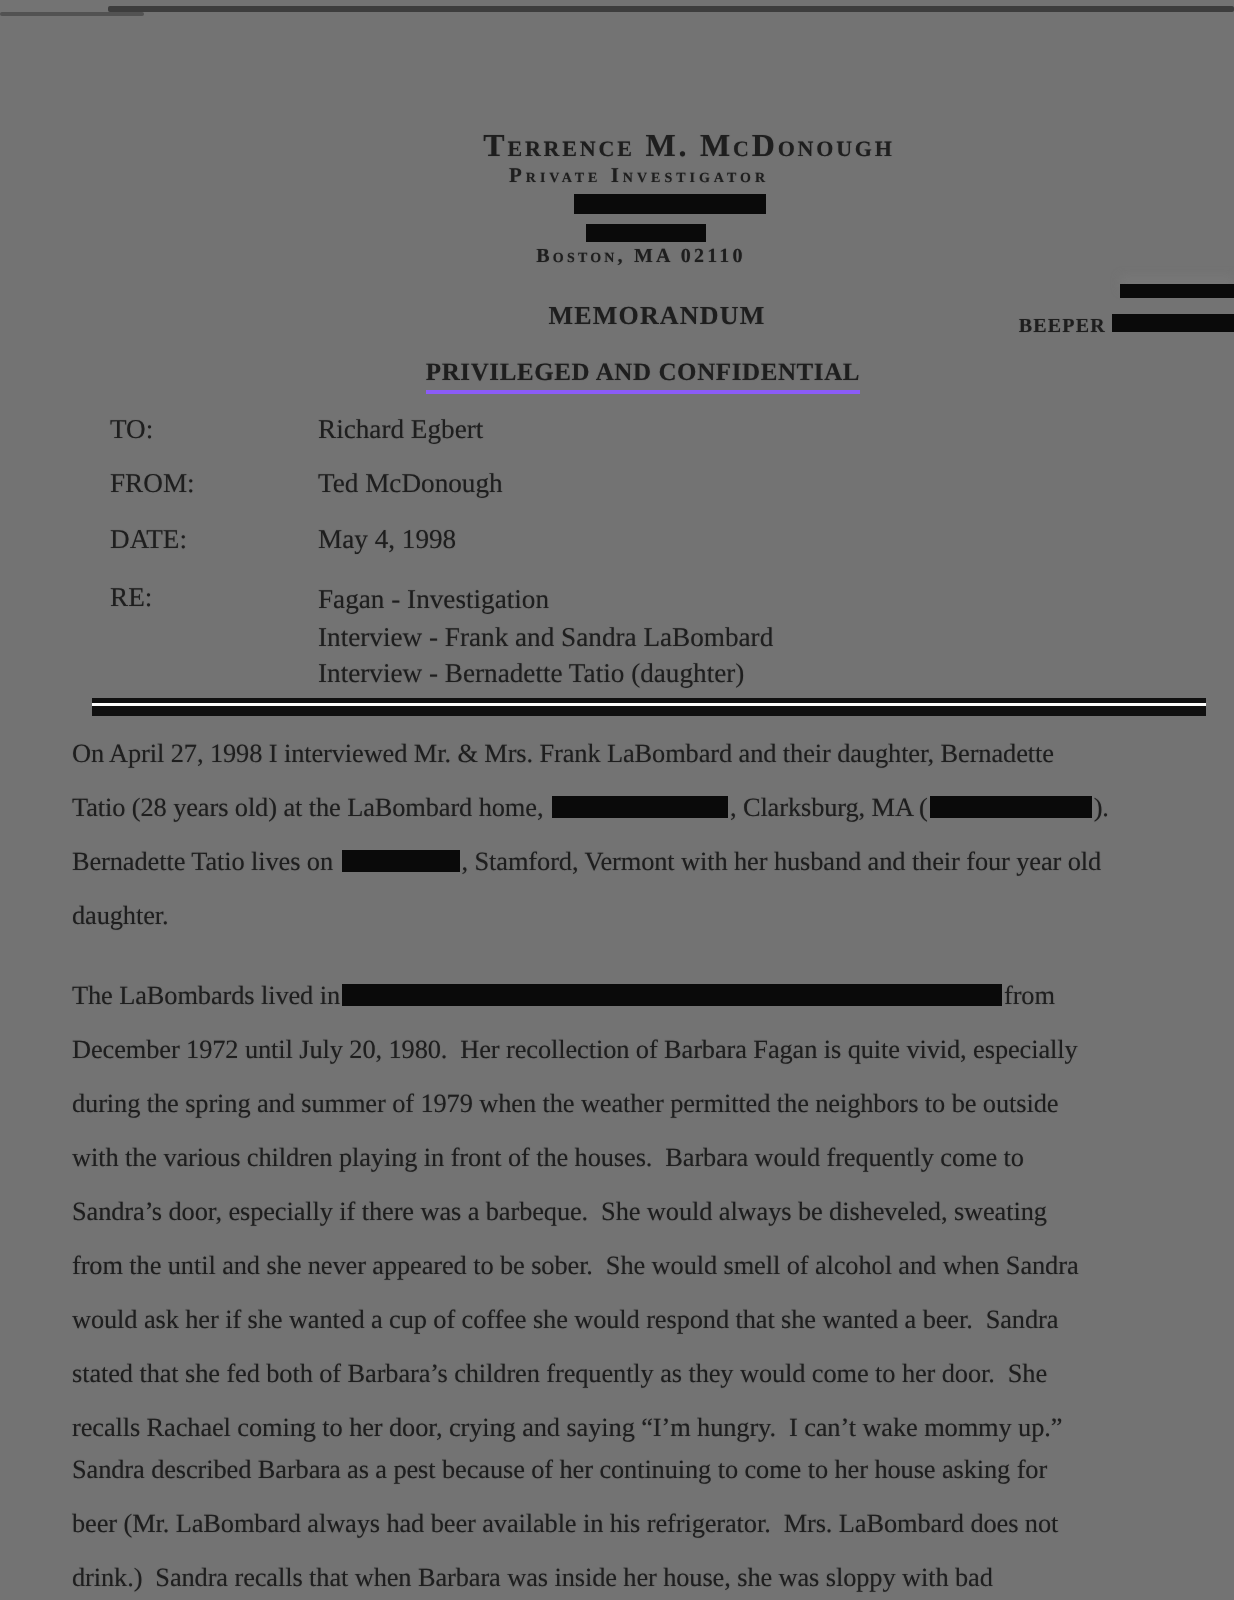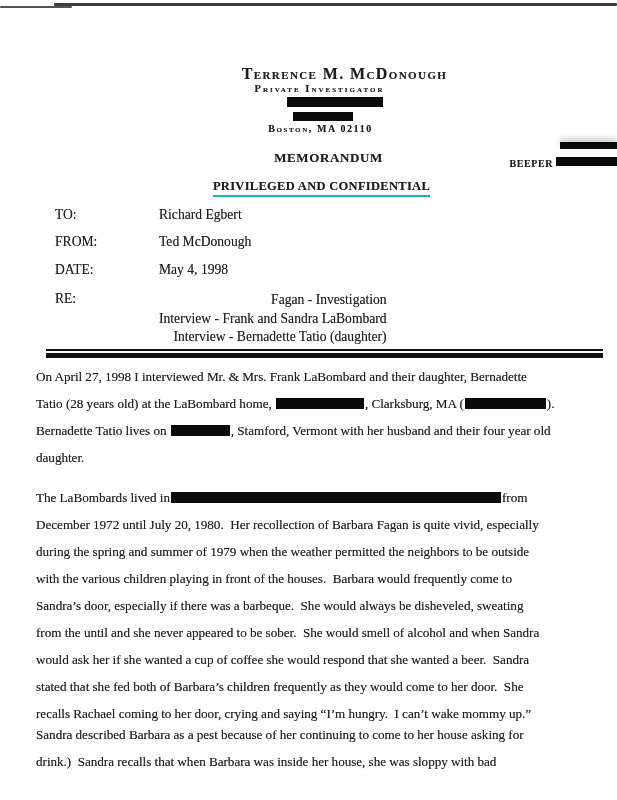--- a/index.html
+++ b/index.html
@@ -1,18 +1,18 @@
 <!DOCTYPE html>
 <html><head>
 <meta charset="utf-8">
 <style>
   html,body{margin:0;padding:0;background:#e8e8e8;}
   .page{
     position:relative;width:617px;height:800px;overflow:hidden;
-    background:#ffffff;color:#1e1e1e;
+    background:#737373;color:#1e1e1e;
     font-family:"Liberation Serif","DejaVu Serif",serif;
     text-shadow:0 0 .5px rgba(40,40,40,.55);
   }
   
   .scan-line-main{position:absolute;left:54px;top:3px;width:563px;height:2.5px;background:#3d3d3d;border-radius:1px;}
   .scan-line-left{position:absolute;left:0;top:6px;width:72px;height:2px;background:#525252;border-radius:1px;}
 
   
   .hdr{position:absolute;left:0;width:617px;text-align:center;white-space:nowrap;}
   .hdr-name{top:65px;font-size:16px;font-weight:bold;font-variant:small-caps;letter-spacing:1.4px;transform:translateX(36px);}
@@ -21,28 +21,28 @@
   .redact{position:absolute;background:#0a0a0a;}
   .hdr-redact-address{left:287px;top:97px;width:96px;height:10px;}
   .hdr-redact-phone{left:293px;top:112px;width:60px;height:9px;}
 
   .memo-title{top:150px;font-size:13px;font-weight:bold;letter-spacing:.6px;transform:translateX(20px);}
   .beeper-bar-top{left:560px;top:142px;width:57px;height:7px;box-shadow:0 -4px 5px rgba(130,130,130,.35);}
   .beeper-label{position:absolute;right:64px;top:158px;font-size:10px;font-weight:bold;letter-spacing:.6px;}
   .beeper-bar-bottom{left:556px;top:157px;width:61px;height:9px;}
 
   .confidential{top:179px;font-size:12.5px;font-weight:bold;letter-spacing:.3px;transform:translateX(13px);}
-  .confidential .u{display:inline-block;border-bottom:2px solid #14b8a6;padding-bottom:1px;}
+  .confidential .u{display:inline-block;border-bottom:2px solid #8b5cf6;padding-bottom:1px;}
 
   
   .meta-row{position:absolute;left:0;width:617px;font-size:13.6px;}
   .meta-label{position:absolute;left:55px;}
   .meta-value{position:absolute;left:159px;}
   .meta-to{top:207px;} .meta-from{top:234px;} .meta-date{top:262px;} .meta-re{top:291px;}
-  .meta-re .meta-value div{line-height:18.5px;text-align:right;}
+  .meta-re .meta-value div{line-height:18.5px;}
 
   
   .divider{
     position:absolute;left:46px;top:349px;width:557px;height:9px;
     background:linear-gradient(to bottom,#101010 0 2.5px,#fdfdfc 2.5px 3.8px,#101010 3.8px 100%);
   }
 
   
   .body{position:absolute;left:36px;top:363px;width:562px;font-size:13.2px;letter-spacing:-.05px;}
   .body-line{height:27px;line-height:27px;white-space:nowrap;}
@@ -111,17 +111,18 @@
         <div class="body-line"><span>during the spring and summer of 1979 when the weather permitted the neighbors to be outside</span></div>
         <div class="body-line"><span>with the various children playing in front of the houses.  Barbara would frequently come to</span></div>
         <div class="body-line"><span>Sandra’s door, especially if there was a barbeque.  She would always be disheveled, sweating</span></div>
         <div class="body-line"><span>from the until and she never appeared to be sober.  She would smell of alcohol and when Sandra</span></div>
         <div class="body-line"><span>would ask her if she wanted a cup of coffee she would respond that she wanted a beer.  Sandra</span></div>
         <div class="body-line"><span>stated that she fed both of Barbara’s children frequently as they would come to her door.  She</span></div>
         <div class="body-line"><span>recalls Rachael coming to her door, crying and saying “I’m hungry.  I can’t wake mommy up.”</span></div>
       </div>
       <div class="paragraph">
         <div class="body-line"><span>Sandra described Barbara as a pest because of her continuing to come to her house asking for</span></div>
+        <div class="body-line"><span>beer (Mr. LaBombard always had beer available in his refrigerator.  Mrs. LaBombard does not</span></div>
         <div class="body-line"><span>drink.)  Sandra recalls that when Barbara was inside her house, she was sloppy with bad</span></div>
       </div>
     </div>
 
 </div>
 
 </body></html>

